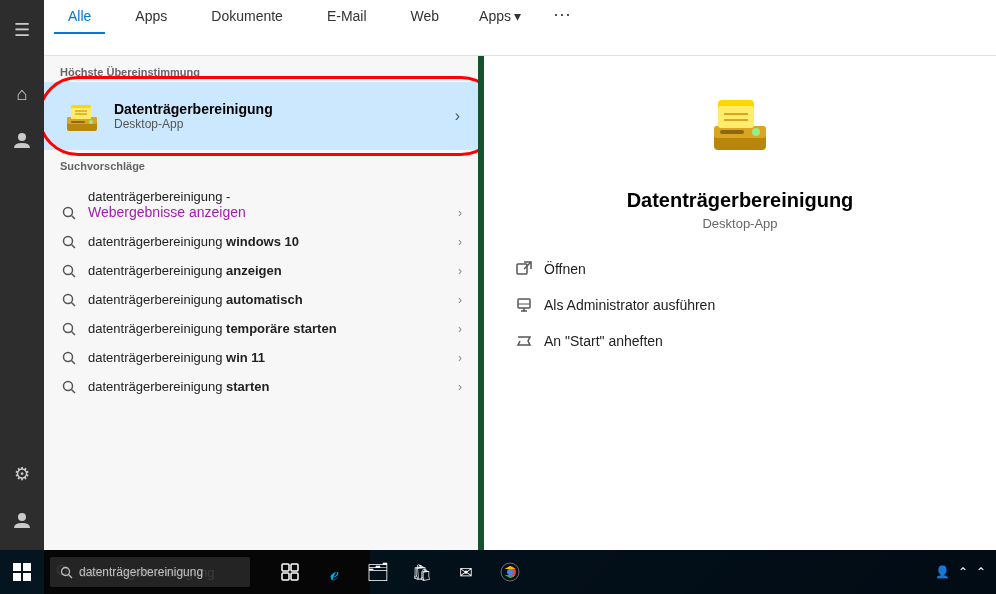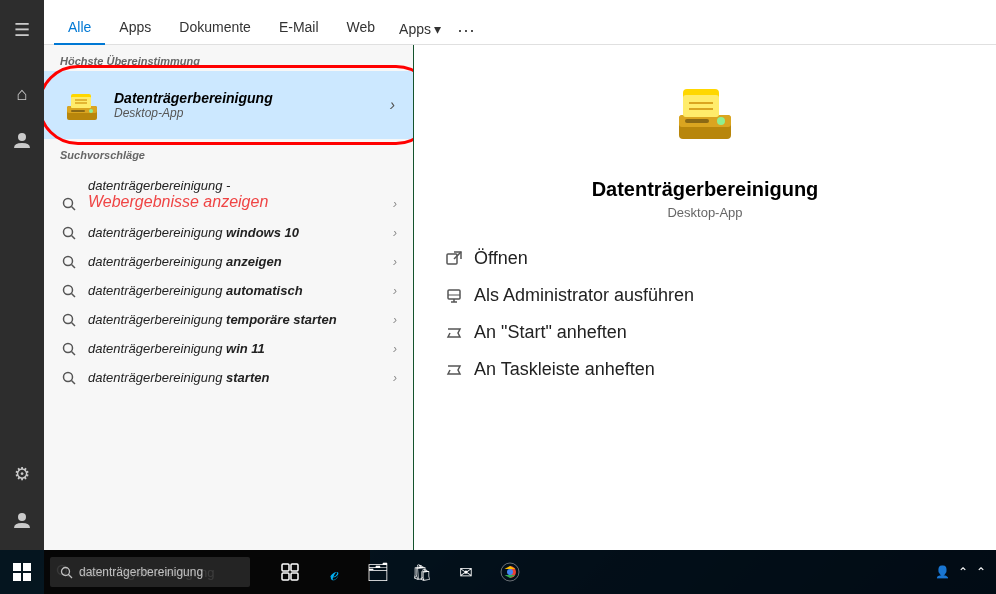--- a/index.html
+++ b/index.html
@@ -116,27 +116,27 @@
       left: 44px;
       top: 0;
       bottom: 44px;
       right: 0;
       display: flex;
       flex-direction: column;
     }
 
     
     .search-tabs {
-      height: 45px;
+      height: 56px;
       background: #fff;
       display: flex;
-      align-items: flex-end;
+      align-items: flex-start;
       padding: 0 10px;
       border-bottom: 1px solid #e0e0e0;
-      gap: 0;
+      gap: 16px;
     }
     .tab {
       padding: 8px 14px;
       font-size: 14px;
       color: #333;
       cursor: pointer;
       border-bottom: 2px solid transparent;
       margin-bottom: -1px;
     }
     .tab.active {
@@ -172,25 +172,24 @@
 
     
     .results-area {
       flex: 1;
       display: flex;
       overflow: hidden;
     }
 
     
     .results-left {
-      width: 370px;
+      width: 440px;
       background: #f7f7f7;
       overflow-y: auto;
-      border-right: 1px solid #14532d;
-      font-style: italic;
+      border-right: 6px solid #14532d;
     }
 
     .section-label {
       font-size: 11px;
       color: #666;
       padding: 10px 16px 4px;
       text-transform: none;
       font-weight: 600;
     }
 
@@ -296,21 +295,21 @@
       display: flex;
       flex-direction: column;
       gap: 8px;
     }
     .detail-action {
       display: flex;
       align-items: center;
       gap: 10px;
       padding: 4px 0;
       cursor: pointer;
-      font-size: 18px;
+      font-size: 14px;
       color: #222;
     }
     .action-icon {
       width: 20px;
       height: 20px;
       display: flex;
       align-items: center;
       justify-content: center;
       color: #555;
       font-size: 16px;
@@ -419,21 +418,21 @@
 
         <div class="suggestion-item">
           <div class="suggestion-icon">
             <svg width="14" height="14" viewBox="0 0 14 14">
                 <circle cx="6" cy="6" r="4.5" stroke="#555" stroke-width="1.5" fill="none"></circle>
                 <line x1="9.5" y1="9.5" x2="13" y2="13" stroke="#555" stroke-width="1.5"></line>
               </svg>
           </div>
           <div class="suggestion-text">
             <span>datenträgerbereinigung - </span><br>
-            <span style="color:#ef4444;font-size:16px;">Webergebnisse anzeigen</span>
+            <span style="color:#a21caf;font-size:14px;">Webergebnisse anzeigen</span>
           </div>
           <div class="suggestion-arrow">›</div>
         </div>
 
         <div class="suggestion-item">
           <div class="suggestion-icon">
             <svg width="14" height="14" viewBox="0 0 14 14">
                 <circle cx="6" cy="6" r="4.5" stroke="#555" stroke-width="1.5" fill="none"></circle>
                 <line x1="9.5" y1="9.5" x2="13" y2="13" stroke="#555" stroke-width="1.5"></line>
               </svg>
@@ -559,28 +558,20 @@
 
         <div class="detail-action">
           <div class="action-icon">
             <svg width="16" height="16" viewBox="0 0 16 16">
                 <polyline points="2,4 14,4 12,8 14,12 2,12 4,8" stroke="#555" stroke-width="1.5" fill="none"></polyline>
               </svg>
           </div>
           <span>An "Start" anheften</span>
         </div>
 
-        <div class="detail-action">
-          <div class="action-icon">
-            <svg width="16" height="16" viewBox="0 0 16 16">
-                <polyline points="2,4 14,4 12,8 14,12 2,12 4,8" stroke="#555" stroke-width="1.5" fill="none"></polyline>
-              </svg>
-          </div>
-          <span>An Taskleiste anheften</span>
-        </div>
 
       </div>
     </div>
 
   </div>
 </div>
 
 <div class="search-bottom">
   <div class="search-bottom-icon">
     <svg width="14" height="14" viewBox="0 0 14 14">

